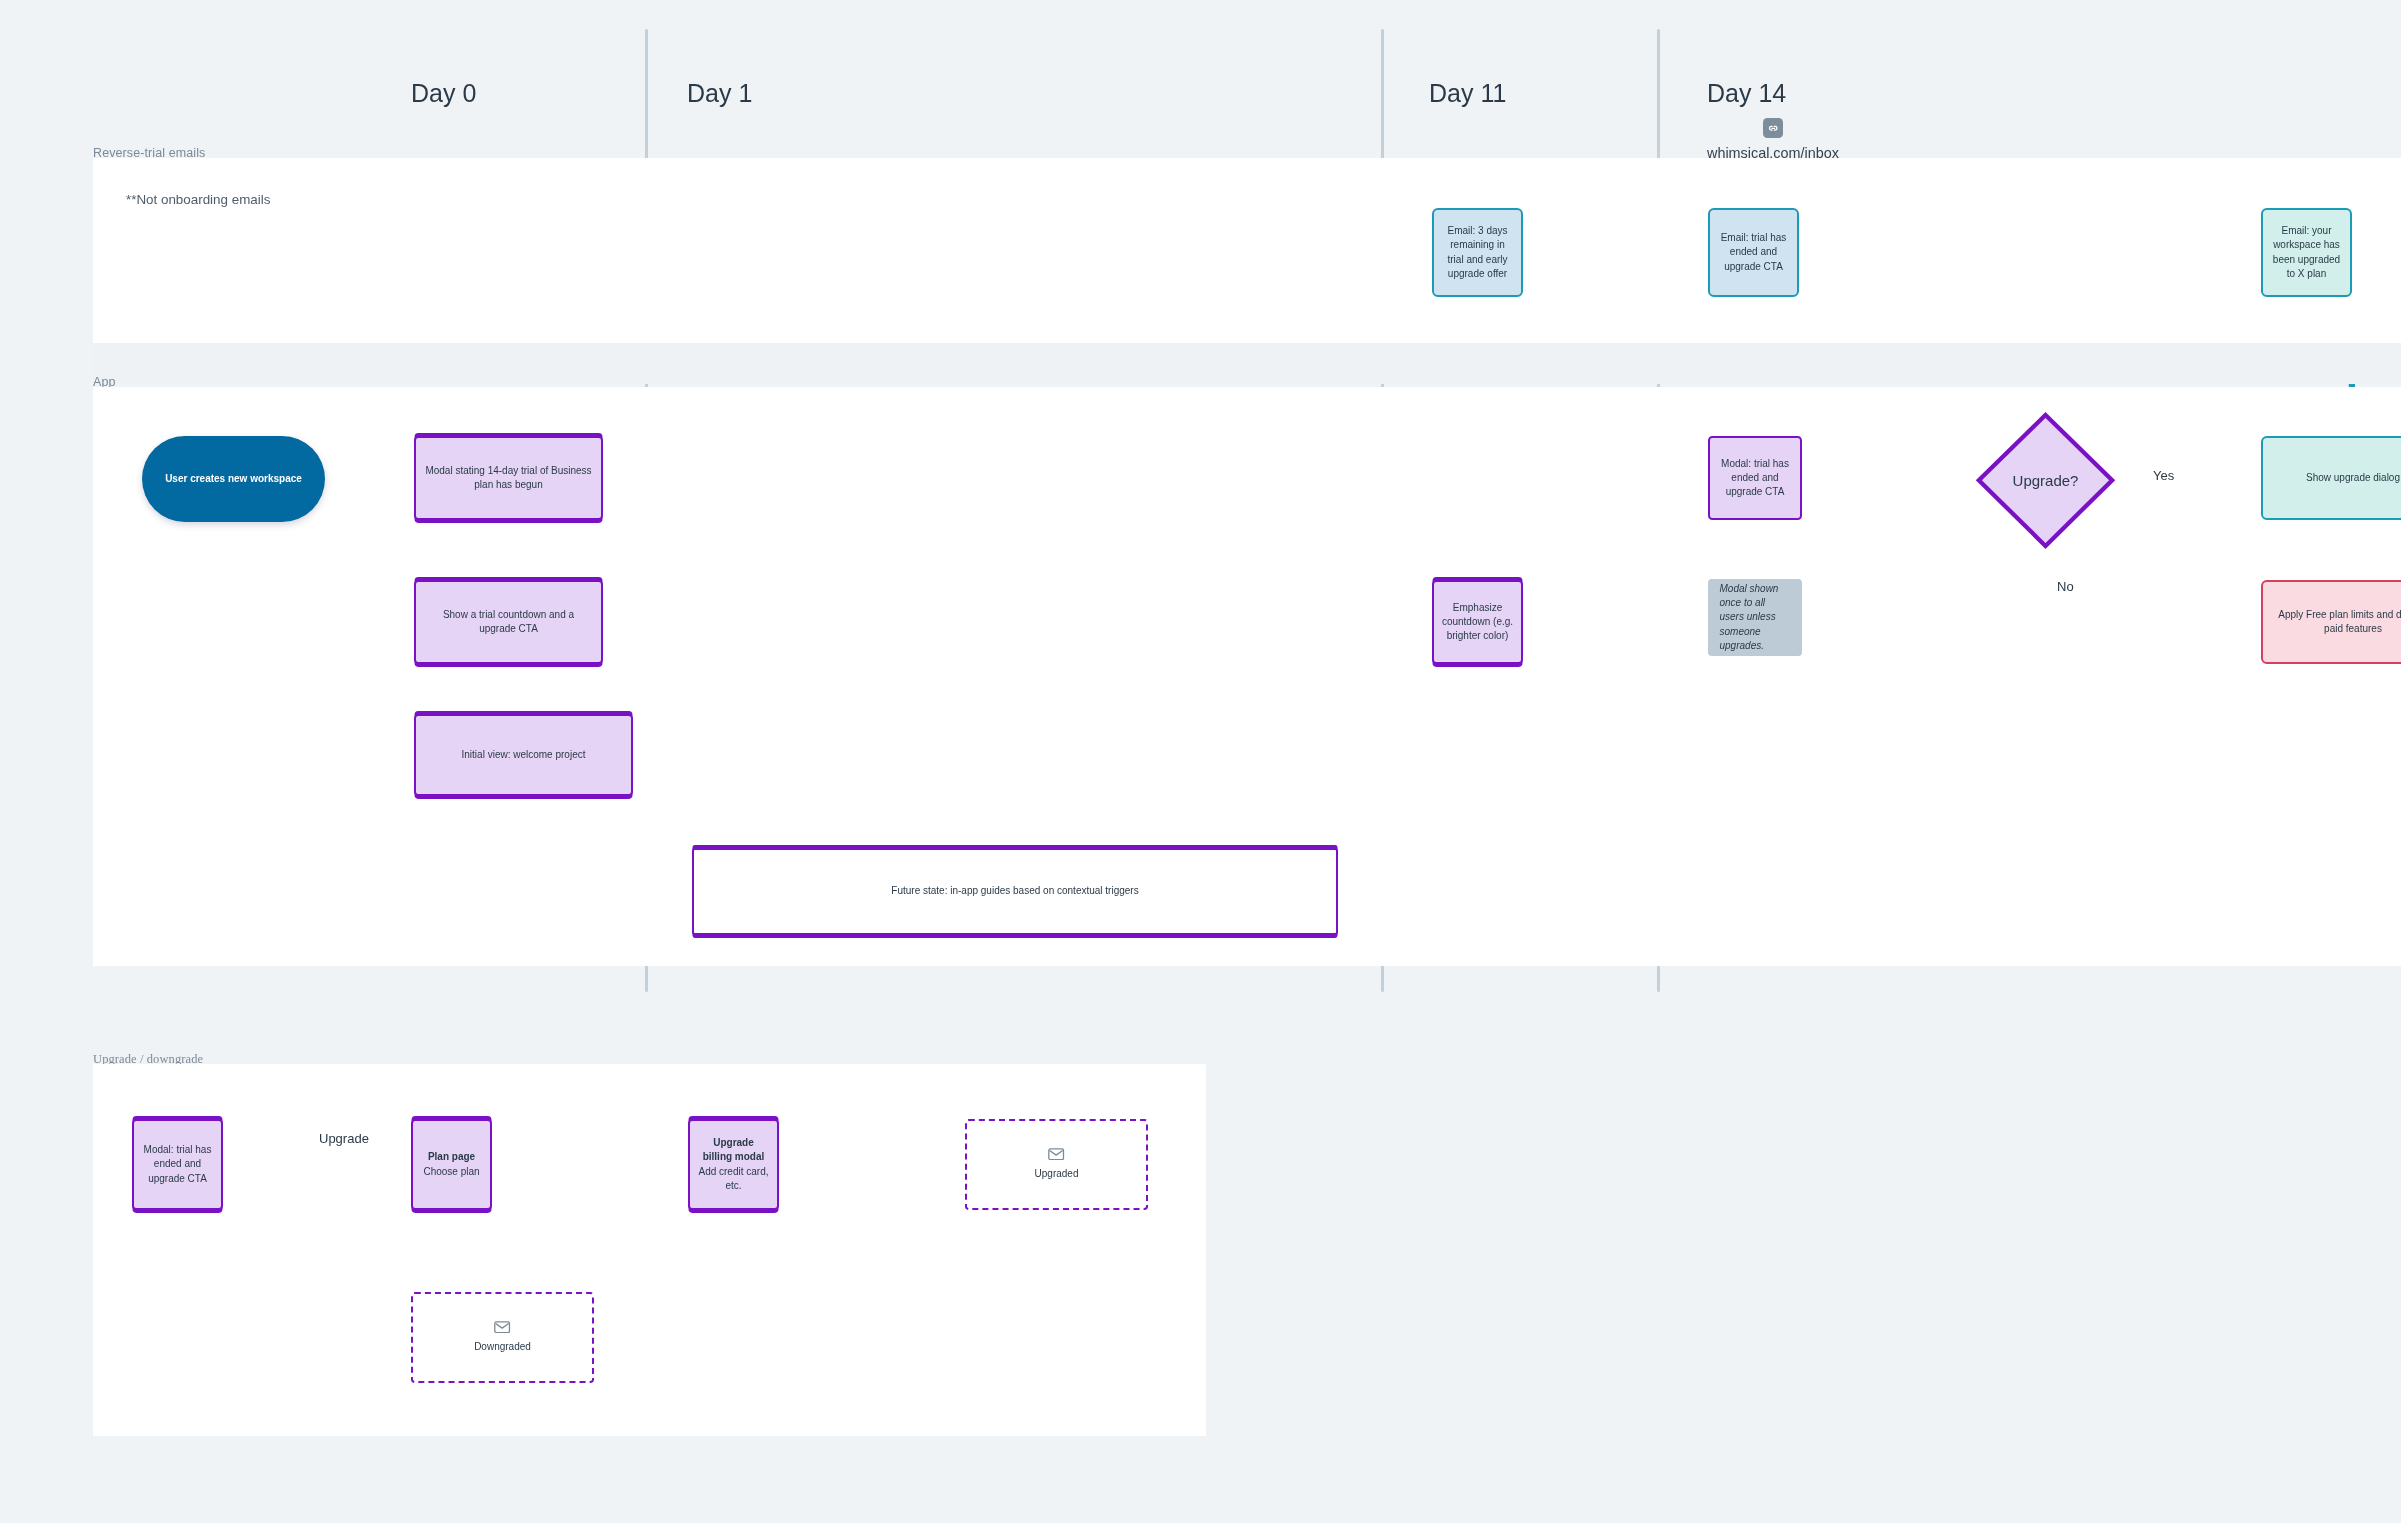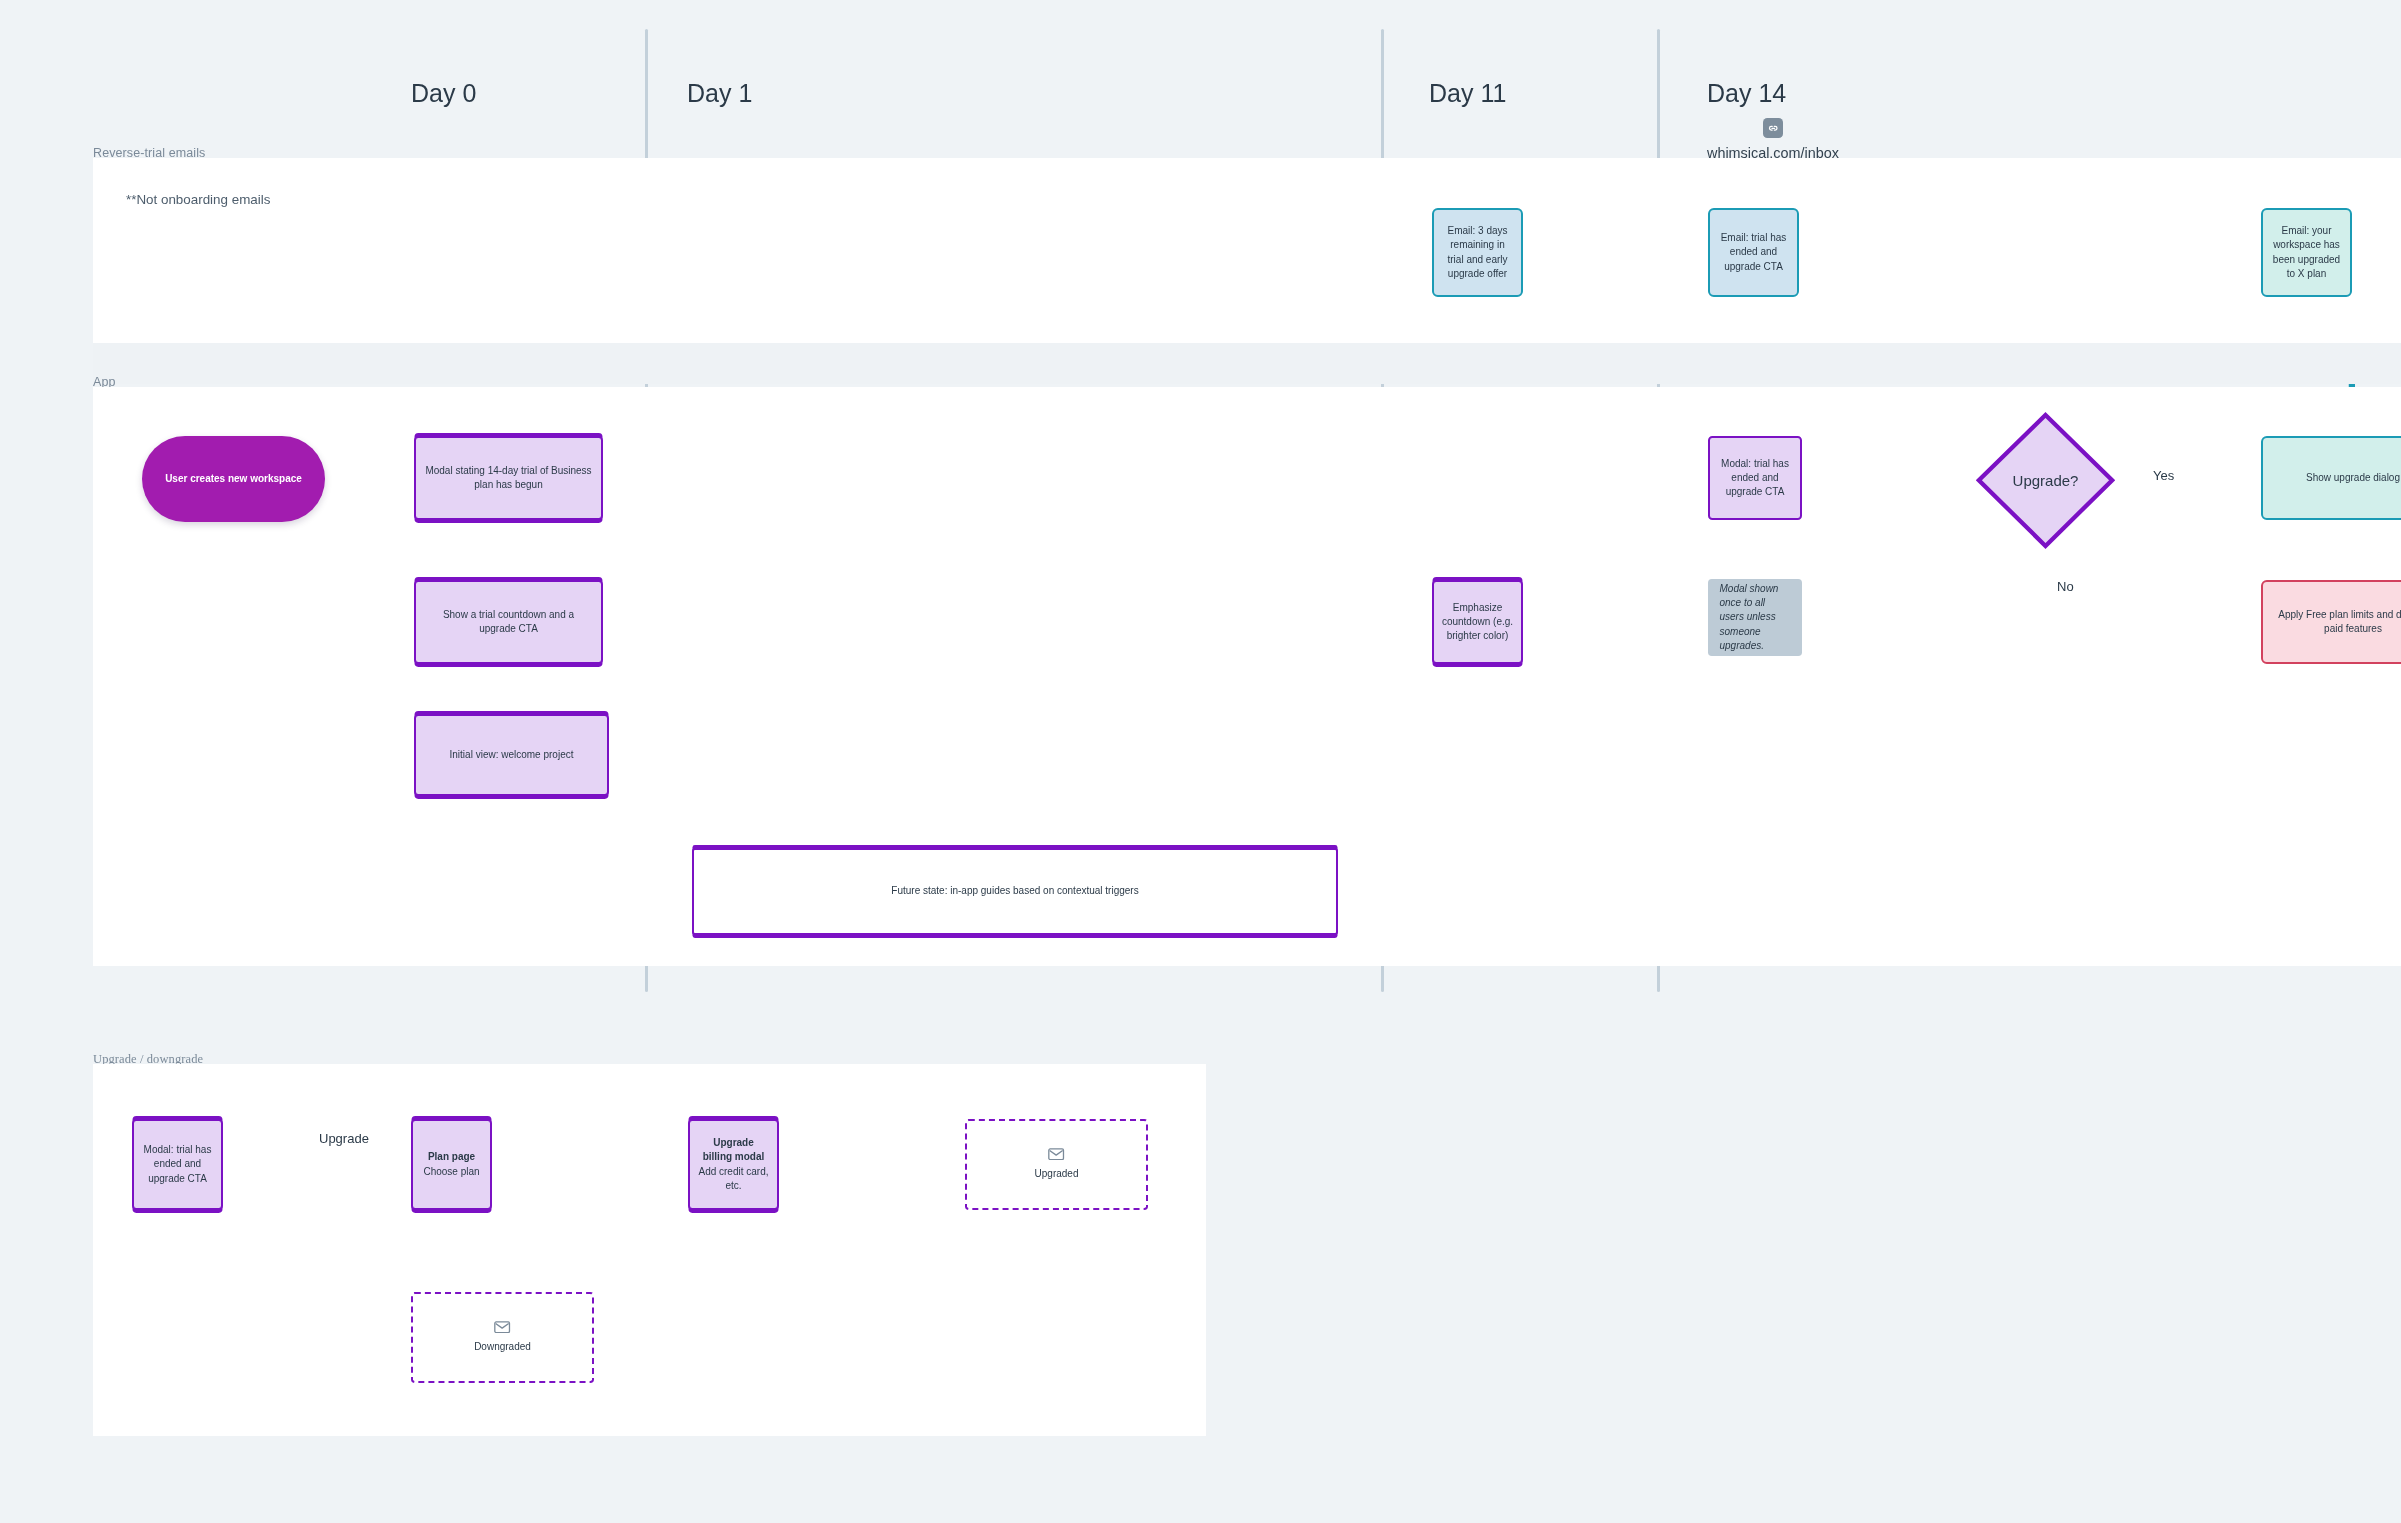--- a/index.html
+++ b/index.html
@@ -34,21 +34,21 @@
             box-shadow:0 3.4px 0 -0.5px #7b11c4, 0 -3.4px 0 -0.5px #7b11c4;}
   .n-purple-plain{background:#e5d4f5;border:2.4px solid #7b11c4;border-radius:4.3px;}
   .n-white-purple{background:#ffffff;border:2.4px solid #7b11c4;border-radius:2.9px;
             box-shadow:0 3.4px 0 -0.5px #7b11c4, 0 -3.4px 0 -0.5px #7b11c4;}
   .n-dashed-purple{background:#ffffff;border:2.9px dashed #7b11c4;border-radius:3.8px;}
   .n-blue{background:#cfe3f0;border:2.4px solid #1b9bb5;border-radius:5.8px;}
   .n-mint{background:#d2efeb;border:2.9px solid #1b9bb5;border-radius:5.8px;}
   .n-pink{background:#fadbe1;border:2.4px solid #d2415e;border-radius:5.8px;}
   .n-gray-note{background:#bdcbd6;border-radius:3.8px;font-style:italic;text-align:left;
                align-items:flex-start;padding:8.6px 11.5px;}
-  .n-start{background:#a21caf;color:#ffffff;border-radius:58px;font-weight:bold;
+  .n-start{background:#0369a1;color:#ffffff;border-radius:58px;font-weight:bold;
            box-shadow:0 2.9px 7.7px rgba(40,20,70,.18);}
 
   .n-diamond{position:absolute;}
   .n-diamond .dlabel{position:absolute;inset:0;display:flex;align-items:center;justify-content:center;
                      font-size:15px;color:#2b3a48;}
 
   .edge-label{position:absolute;font-size:13px;color:#2b3a48;white-space:nowrap;background:transparent;}
   .node .ttl{font-weight:bold;}
   .mail-ico{display:block;margin-bottom:2.9px;}
   .note-text{font-size:13.4px;line-height:1.5;}
@@ -146,21 +146,21 @@
   <div class="lane-band" style="left:93px;top:343px;width:2630px;height:41px;"></div>
   <div class="lane-label" style="left:93px;top:375px;">App</div>
   <div class="lane-white" style="left:93px;top:387px;width:2630px;height:579px;"></div>
 
   <div class="node n-start" style="left:142px;top:436px;width:183px;height:86px;">User creates new workspace</div>
 
   <div class="node n-purple" style="left:414px;top:436px;width:189px;height:84px;">Modal stating 14-day trial of Business plan has begun</div>
 
   <div class="node n-purple" style="left:414px;top:580px;width:189px;height:84px;">Show a trial countdown and a upgrade CTA</div>
 
-  <div class="node n-purple" style="left:414px;top:714px;width:195px;height:82px;">Initial view: welcome project</div>
+  <div class="node n-purple" style="left:414px;top:714px;width:219px;height:82px;">Initial view: welcome project</div>
 
 
   <div class="node n-white-purple" style="left:692px;top:848px;width:646px;height:87px;">Future state: in-app guides based on contextual triggers</div>
 
   <div class="node n-purple" style="left:1432px;top:580px;width:91px;height:84px;">Emphasize countdown (e.g. brighter color)</div>
 
   <div class="node n-purple-plain" style="left:1708px;top:436px;width:94px;height:84px;">Modal: trial has ended and upgrade CTA</div>
 
   <div class="node n-gray-note" style="left:1708px;top:579px;width:94px;height:77px;">Modal shown once to all users unless someone upgrades.</div>
 

